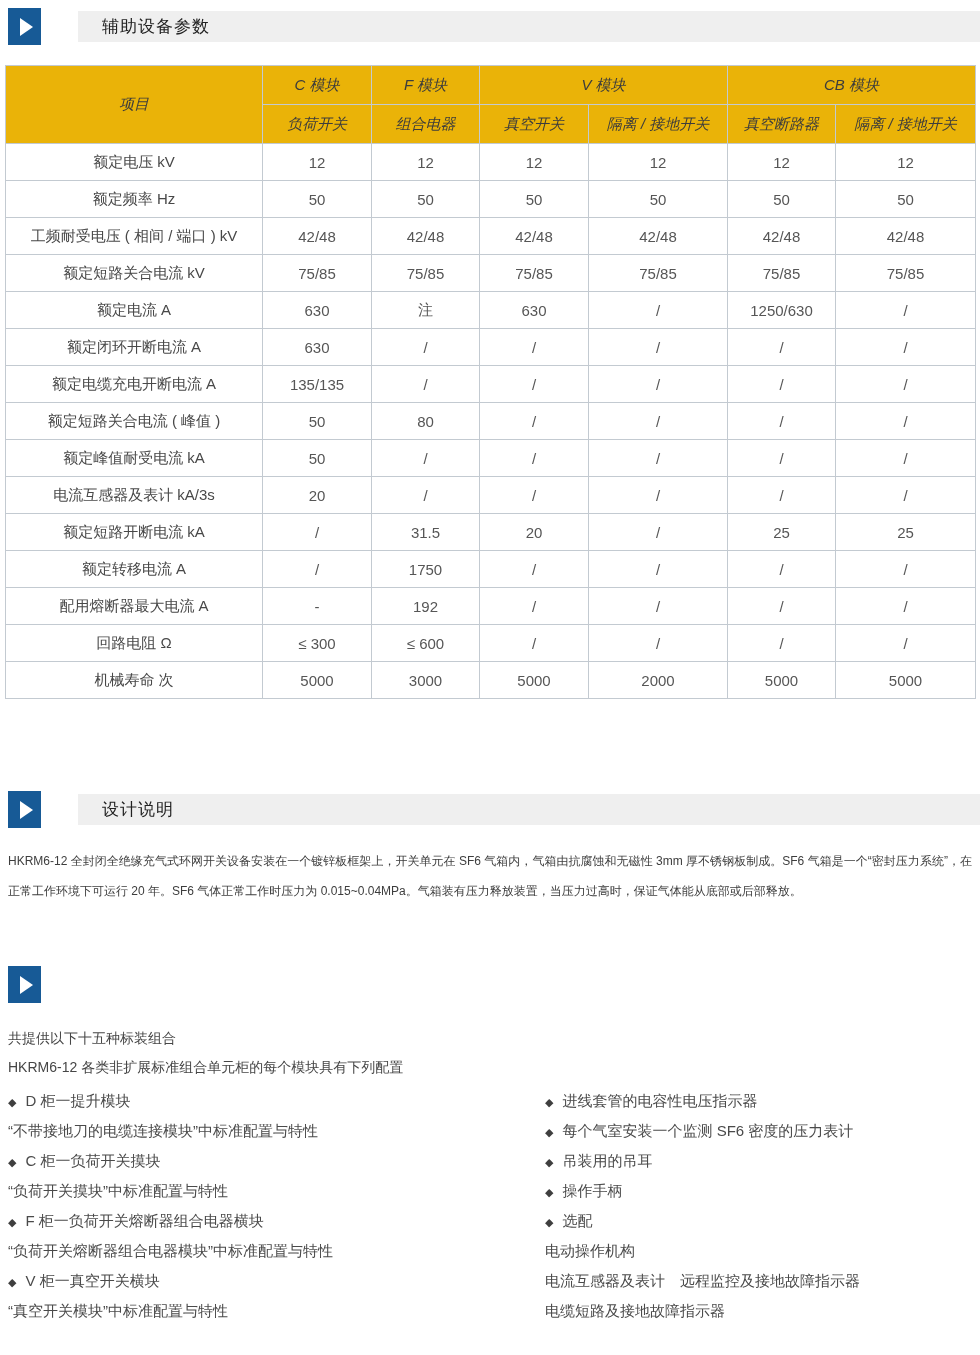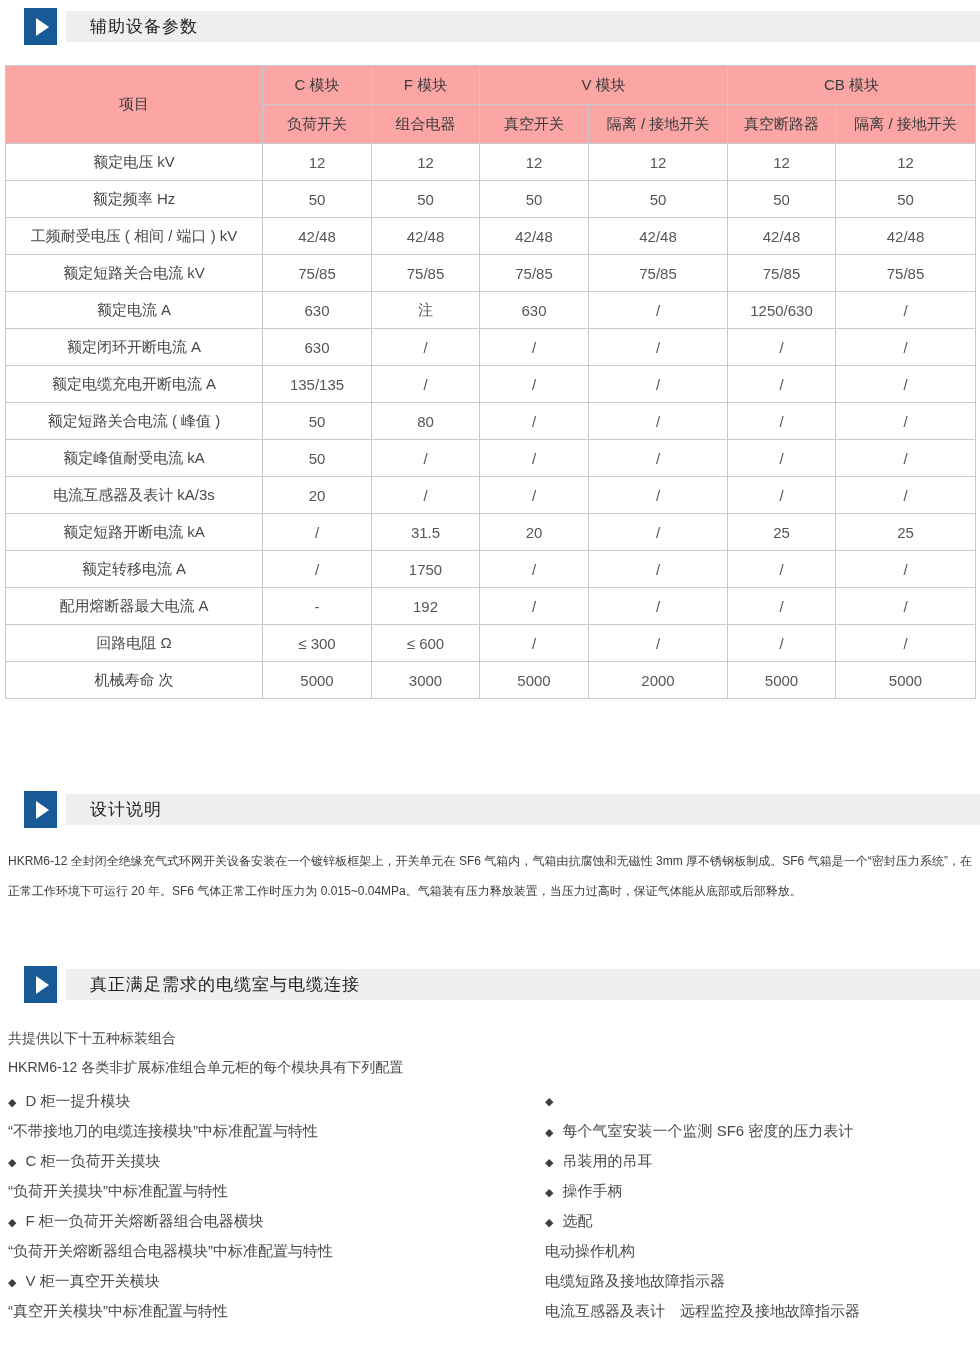--- a/index.html
+++ b/index.html
@@ -2,21 +2,21 @@
 <html><head>
 <meta charset="utf-8">
 <style>
   html,body { margin:0; padding:0; background:#ffffff; }
   .page {
     position:relative; width:980px; height:1355px; background:#ffffff;
     font-family:"Liberation Sans","DejaVu Sans",sans-serif; color:#444;
     overflow:hidden;
   }
   
-  .section-header { display:flex; align-items:center; padding-left:24px; }
+  .section-header { display:flex; align-items:center; padding-left:8px;gap:28px; }
   .play-box {
     width:33px; height:37px; background:#175a96; flex:0 0 auto;
     display:flex; align-items:center; justify-content:center;
   }
   .play-tri {
     width:0; height:0; margin-left:3px;
     border-left:13px solid #ffffff;
     border-top:9px solid transparent;
     border-bottom:9px solid transparent;
   }
@@ -27,21 +27,21 @@
   }
   
   table.params {
     width:970px; margin:20px 5px 0 5px;
     border-collapse:collapse; table-layout:fixed;
   }
   table.params th, table.params td {
     border:1px solid #c3cad1; text-align:center; vertical-align:middle;
     font-weight:normal; padding:0 2px; overflow:hidden; white-space:nowrap;
   }
-  table.params thead th { background:#fca5a5; height:38px; font-size:15px; color:#3c3c3c; }
+  table.params thead th { background:#eab308; height:38px; font-size:15px; color:#3c3c3c;font-style:italic; }
   table.params tbody td { background:#ffffff; height:36px; font-size:15px; color:#565656; }
   table.params tbody td.rowlabel { color:#484848; }
   
   .para {
     margin:18px 8px 0 8px; font-size:12px; line-height:30px;
     text-align:justify; color:#3d3d3d;
   }
   .intro { margin:21px 8px 0 8px; font-size:14px; line-height:29px; color:#464646; }
   .cols { display:flex; margin:4px 8px 0 8px; }
   .col-left { width:537px; flex:0 0 auto; }
@@ -240,23 +240,20 @@
       <span>设计说明</span>
     </div>
   </div>
 
   <div class="para">HKRM6-12 全封闭全绝缘充气式环网开关设备安装在一个镀锌板框架上，开关单元在 SF6 气箱内，气箱由抗腐蚀和无磁性 3mm 厚不锈钢板制成。SF6 气箱是一个“密封压力系统”，在正常工作环境下可运行 20 年。SF6 气体正常工作时压力为 0.015~0.04MPa。气箱装有压力释放装置，当压力过高时，保证气体能从底部或后部释放。</div>
 
   <div class="section-header sh3">
     <div class="play-box">
       <div class="play-tri"></div>
     </div>
-    <div class="header-bar">
-      <span>真正满足需求的电缆室与电缆连接</span>
-    </div>
   </div>
 
   <div class="intro">
     <div>共提供以下十五种标装组合</div>
     <div>HKRM6-12 各类非扩展标准组合单元柜的每个模块具有下列配置</div>
   </div>
 
   <div class="cols">
     <div class="col-left">
         <div class="li">
@@ -284,20 +281,21 @@
           <span class="diamond">◆</span>
           <span>V 柜一真空开关横块</span>
         </div>
         <div class="li">
           <span>“真空开关模块”中标准配置与特性</span>
         </div>
       </div>
     <div class="col-right">
         <div class="li">
           <span class="diamond">◆</span>
+          <span>进线套管的电容性电压指示器</span>
         </div>
         <div class="li">
           <span class="diamond">◆</span>
           <span>每个气室安装一个监测 SF6 密度的压力表计</span>
         </div>
         <div class="li">
           <span class="diamond">◆</span>
           <span>吊装用的吊耳</span>
         </div>
         <div class="li">
@@ -305,21 +303,21 @@
           <span>操作手柄</span>
         </div>
         <div class="li">
           <span class="diamond">◆</span>
           <span>选配</span>
         </div>
         <div class="li">
           <span>电动操作机构</span>
         </div>
         <div class="li">
+          <span>电流互感器及表计　远程监控及接地故障指示器</span>
+        </div>
+        <div class="li">
           <span>电缆短路及接地故障指示器</span>
         </div>
-        <div class="li">
-          <span>电流互感器及表计　远程监控及接地故障指示器</span>
-        </div>
       </div>
   </div>
 
 </div>
 
 </body></html>

